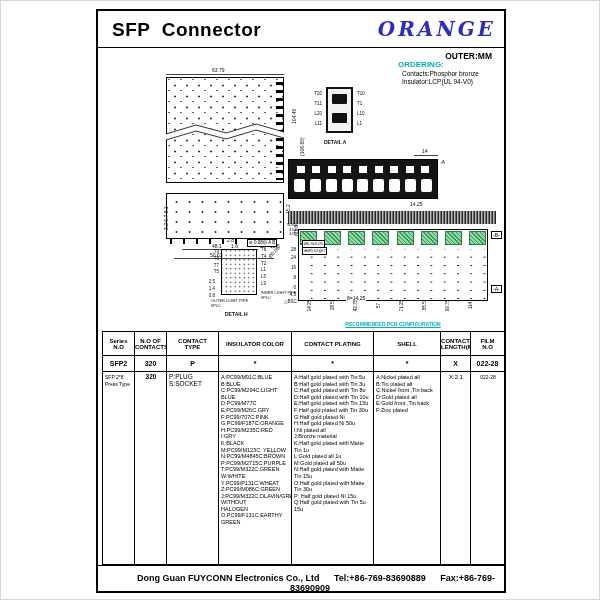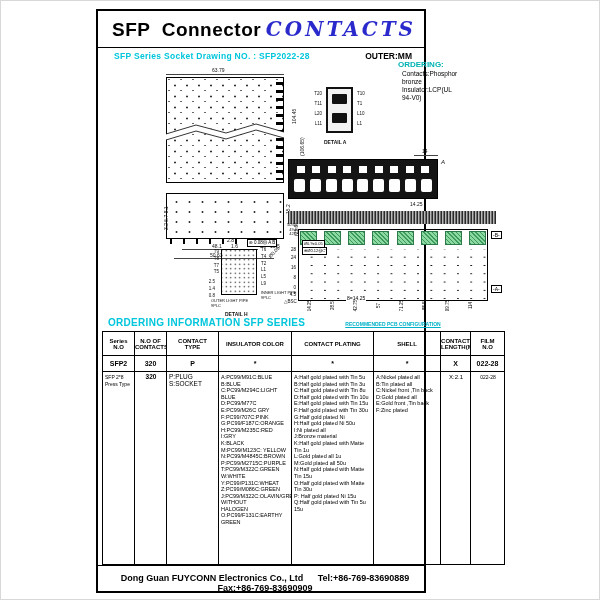--- a/index.html
+++ b/index.html
@@ -3,21 +3,21 @@
 <meta charset="utf-8">
 <style>
   * { margin:0; padding:0; box-sizing:border-box; }
   html,body { background:#fff; }
   #canvas {
     position:relative; width:600px; height:600px; background:#ffffff;
     font-family:"Liberation Sans", sans-serif; color:#000; overflow:hidden;
     border:1px solid #d8d8d8;
   }
   #sheet {
-    position:absolute; left:95px; top:8px; width:330px; height:584px;
+    position:absolute; left:95px; top:8px; width:410px; height:584px;
     border:2px solid #000; background:#fff;padding-left:40px;
   }
   .abs { position:absolute; }
   .pre { white-space:pre-line; }
   .ws-pre { white-space:pre; }
 
   
   .title { left:14px; top:8px; font-size:19px; font-weight:bold; letter-spacing:.5px; }
   .brand { right:8px; top:6px; font-family:"DejaVu Serif", serif; font-style:italic;
            font-weight:bold; font-size:20px; color:#2a2acc; letter-spacing:3px; }
@@ -102,33 +102,32 @@
   table.order { position:absolute; left:4px; top:320px; width:402px; height:234px;
     border-collapse:collapse; table-layout:fixed; }
   table.order th, table.order td { border:1px solid #000; overflow:hidden; }
   th.h { font-size:6px; font-weight:bold; text-align:center; vertical-align:middle; white-space:pre-line; }
   tr.code td { font-size:7px; font-weight:bold; text-align:center; vertical-align:middle; }
   tr.det td { font-size:5.5px; vertical-align:top; padding:2px 1px 0 2px; line-height:6.6px; }
   td.micro { font-size:4.6px; line-height:5.9px; }
 
   
   .ftr-line { left:0; top:554px; width:100%; border-top:1.5px solid #000; height:0; }
-  .footer { left:4px; top:562px; width:100%; text-align:center; font-size:9px; font-weight:bold; }
+  .footer { left:12px; top:562px; width:100%; text-align:center; font-size:9px; font-weight:bold; }
   .footer span { margin:0 6px; }
 </style>
 </head>
 <body>
 
 <div id="canvas">
   <div id="sheet">
 
     <div class="abs title ws-pre">SFP  Connector</div>
-    <div class="abs brand">CONTACTS</div>
+    <div class="abs brand">ORANGE</div>
     <div class="abs hdr-line"></div>
-    <div class="abs drawno">SFP Series Socket Drawing NO. : SFP2022-28</div>
     <div class="abs unit">OUTER:MM</div>
     <div class="abs mat-h">ORDERING:</div>
     <div class="abs mat-l pre">Contacts:Phosphor bronze
 Insulator:LCP(UL 94-V0)</div>
 
     <div class="abs g-top">
       <div class="dim" style="left:52px; top:0;">63.79</div>
       <div class="dimline" style="left:6px; top:7px; width:118px; height:0.5px;"></div>
       <div class="plate">
         <div class="vents"></div>
@@ -264,21 +263,20 @@
       <div class="botdim" style="left:39px;">28.5</div>
       <div class="botdim" style="left:62px;">42.75</div>
       <div class="botdim" style="left:85px;">57</div>
       <div class="botdim" style="left:108px;">71.25</div>
       <div class="botdim" style="left:131px;">85.5</div>
       <div class="botdim" style="left:154px;">99.75</div>
       <div class="botdim" style="left:177px;">114</div>
       <div class="pcb-note">RECOMMENDED PCB CONFIGURATION</div>
     </div>
 
-    <div class="abs ord-h">ORDERING INFORMATION SFP SERIES</div>
 
     <table class="order">
       <colgroup>
         <col style="width:32px">
           <col style="width:32px">
           <col style="width:52px">
           <col style="width:73px">
         <col style="width:82px">
           <col style="width:67px">
           <col style="width:30px">

